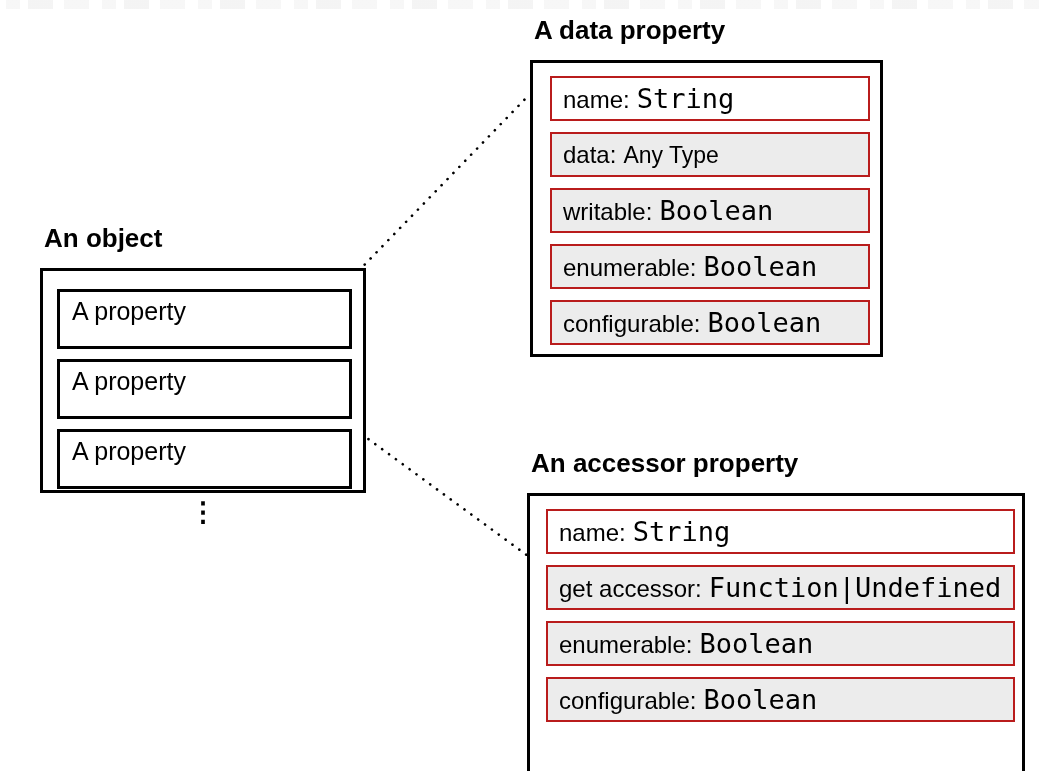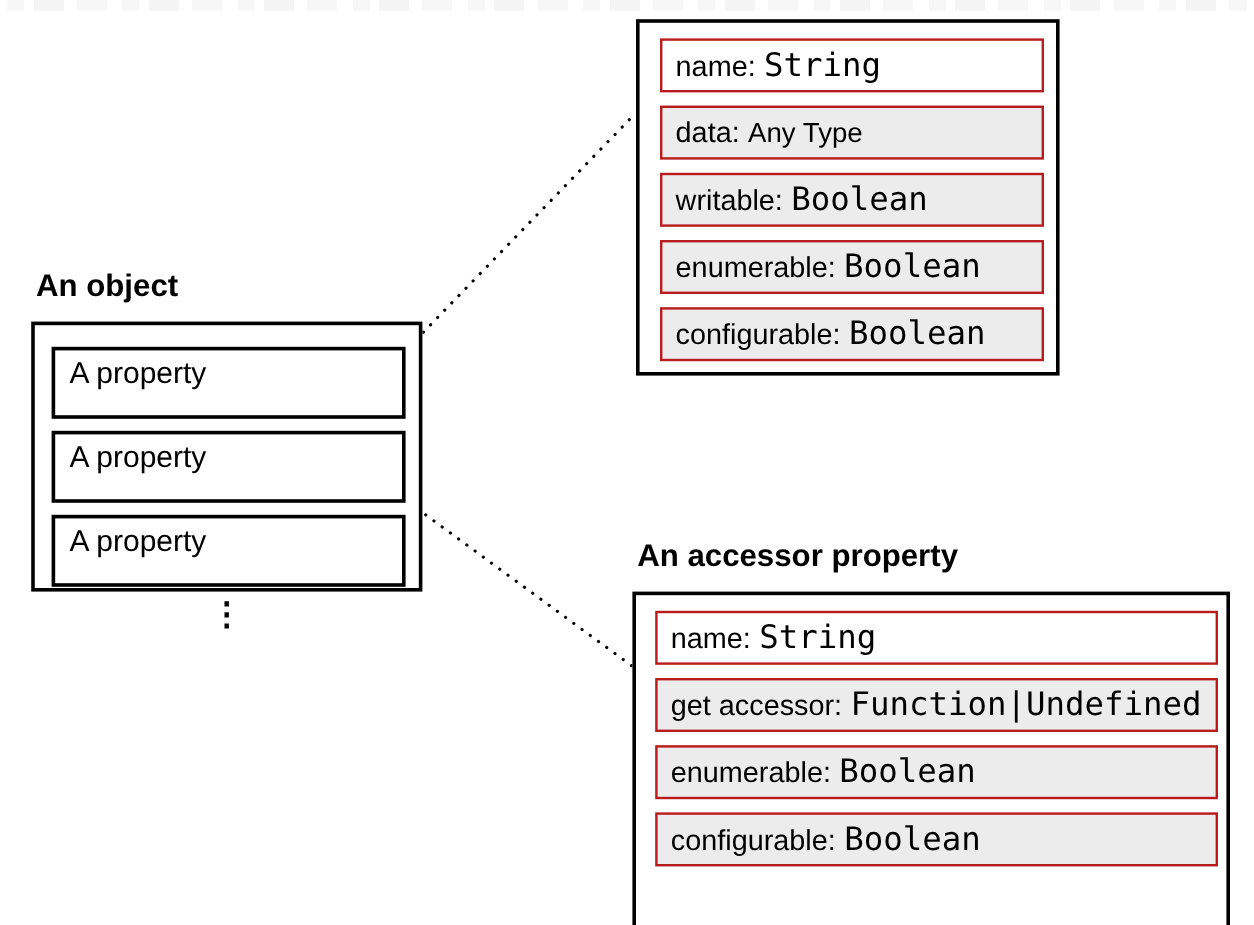--- a/index.html
+++ b/index.html
@@ -46,21 +46,21 @@
     font-weight: bold;
     line-height: 28px;
     white-space: nowrap;
   }
   .outer-box {
     box-sizing: border-box;
     border: 3px solid #000000;
     background: #ffffff;
   }
   
-  .object-panel { left: 26px; top: 224px; }
+  .object-panel { left: 40px; top: 224px; }
   .object-box {
     width: 326px; height: 225px;
     padding: 18px 14px 0 14px;
   }
   .prop-row {
     box-sizing: border-box;
     width: 295px; height: 60px;
     border: 3px solid #000000;
     background: #ffffff;
     line-height: 38px;
@@ -132,20 +132,21 @@
         <span>A property</span>
       </div>
       <div class="prop-row">
         <span>A property</span>
       </div>
       <div class="ellipsis">⋮</div>
     </div>
   </div>
 
   <div class="panel data-panel">
+    <h2 class="panel-title">A data property</h2>
     <div class="outer-box data-box">
       <div class="field-row plain">
         <span class="field-label">name:</span><span class="field-type">String</span>
       </div>
       <div class="field-row">
         <span class="field-label">data:</span><span class="field-type sans">Any Type</span>
       </div>
       <div class="field-row">
         <span class="field-label">writable:</span><span class="field-type">Boolean</span>
       </div>

